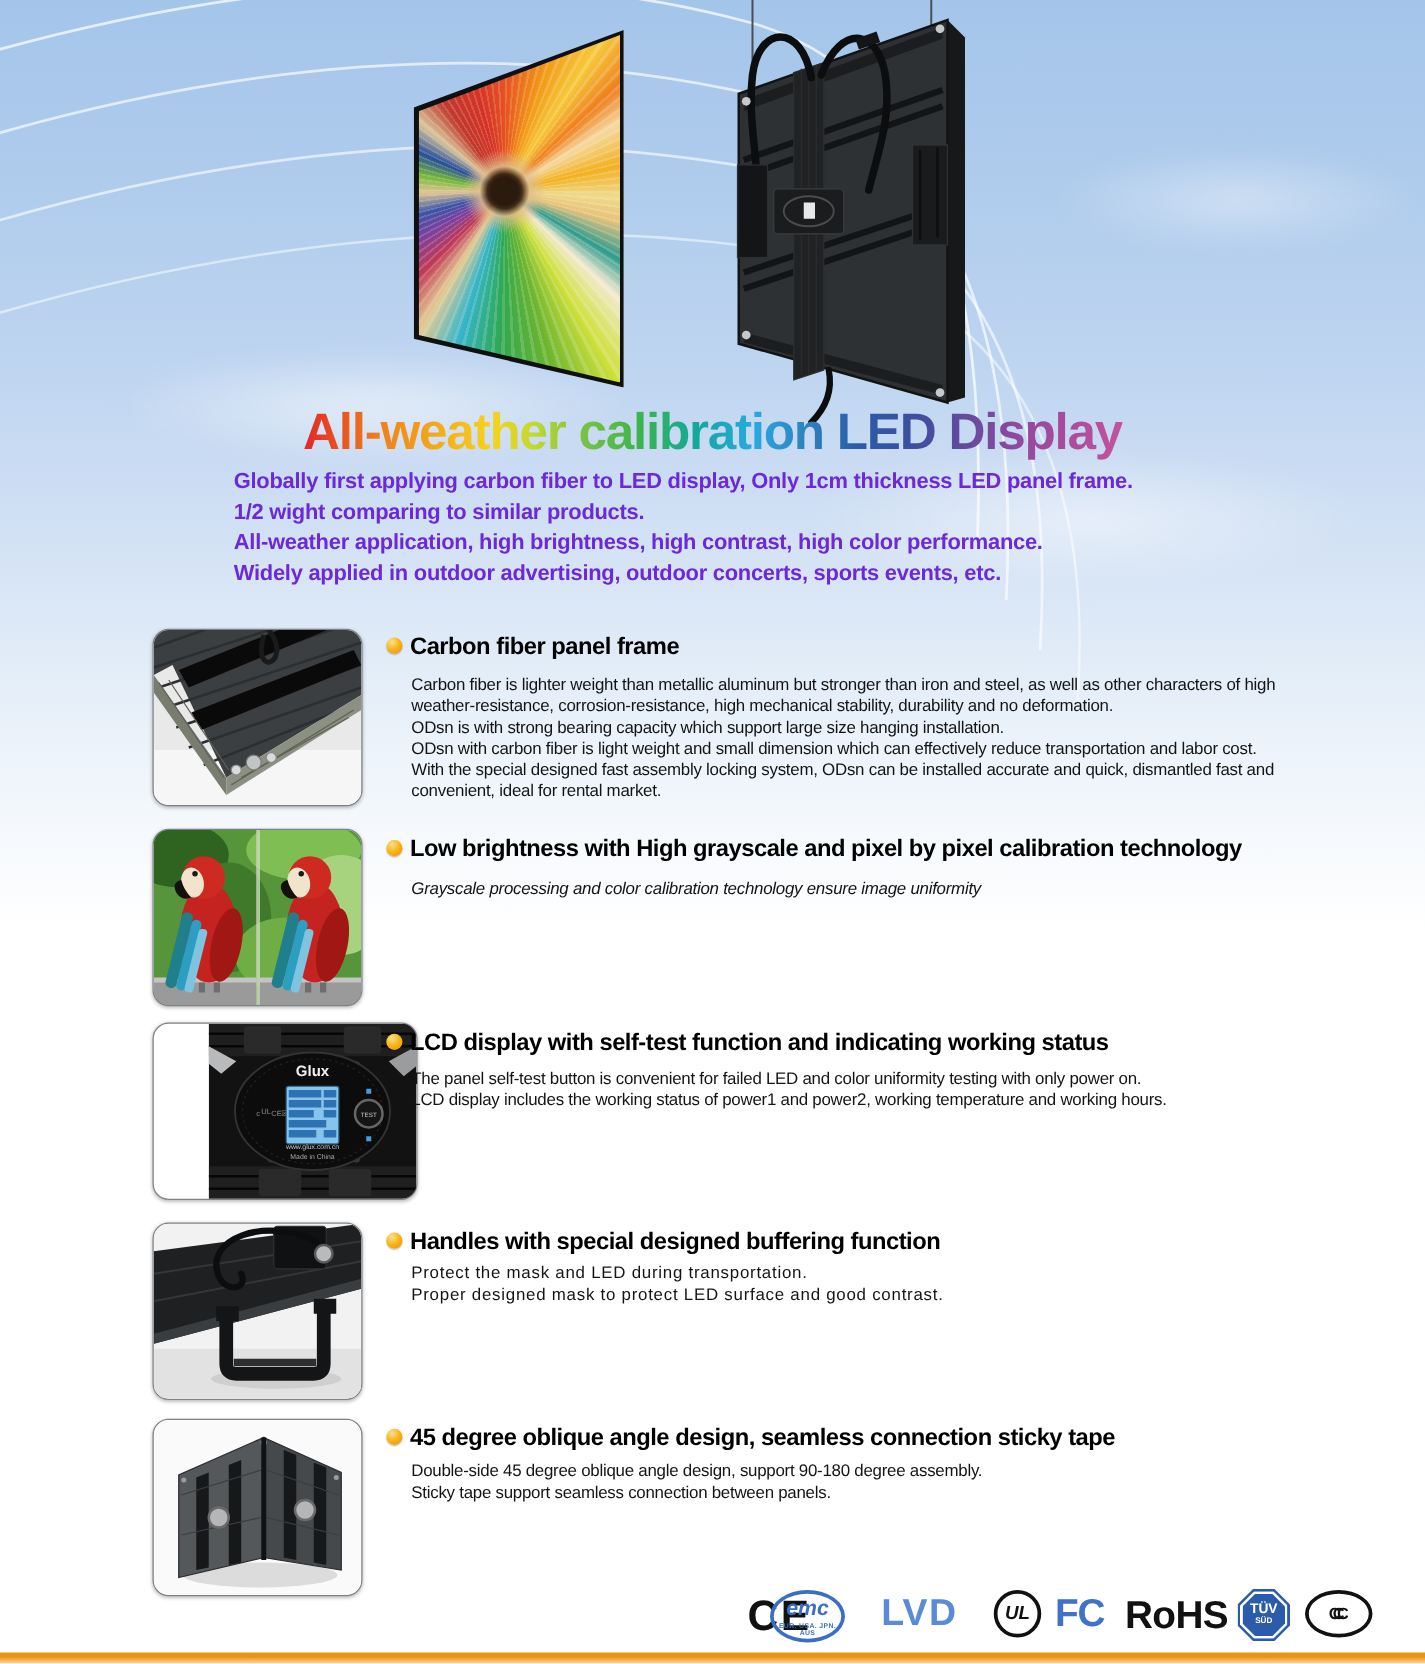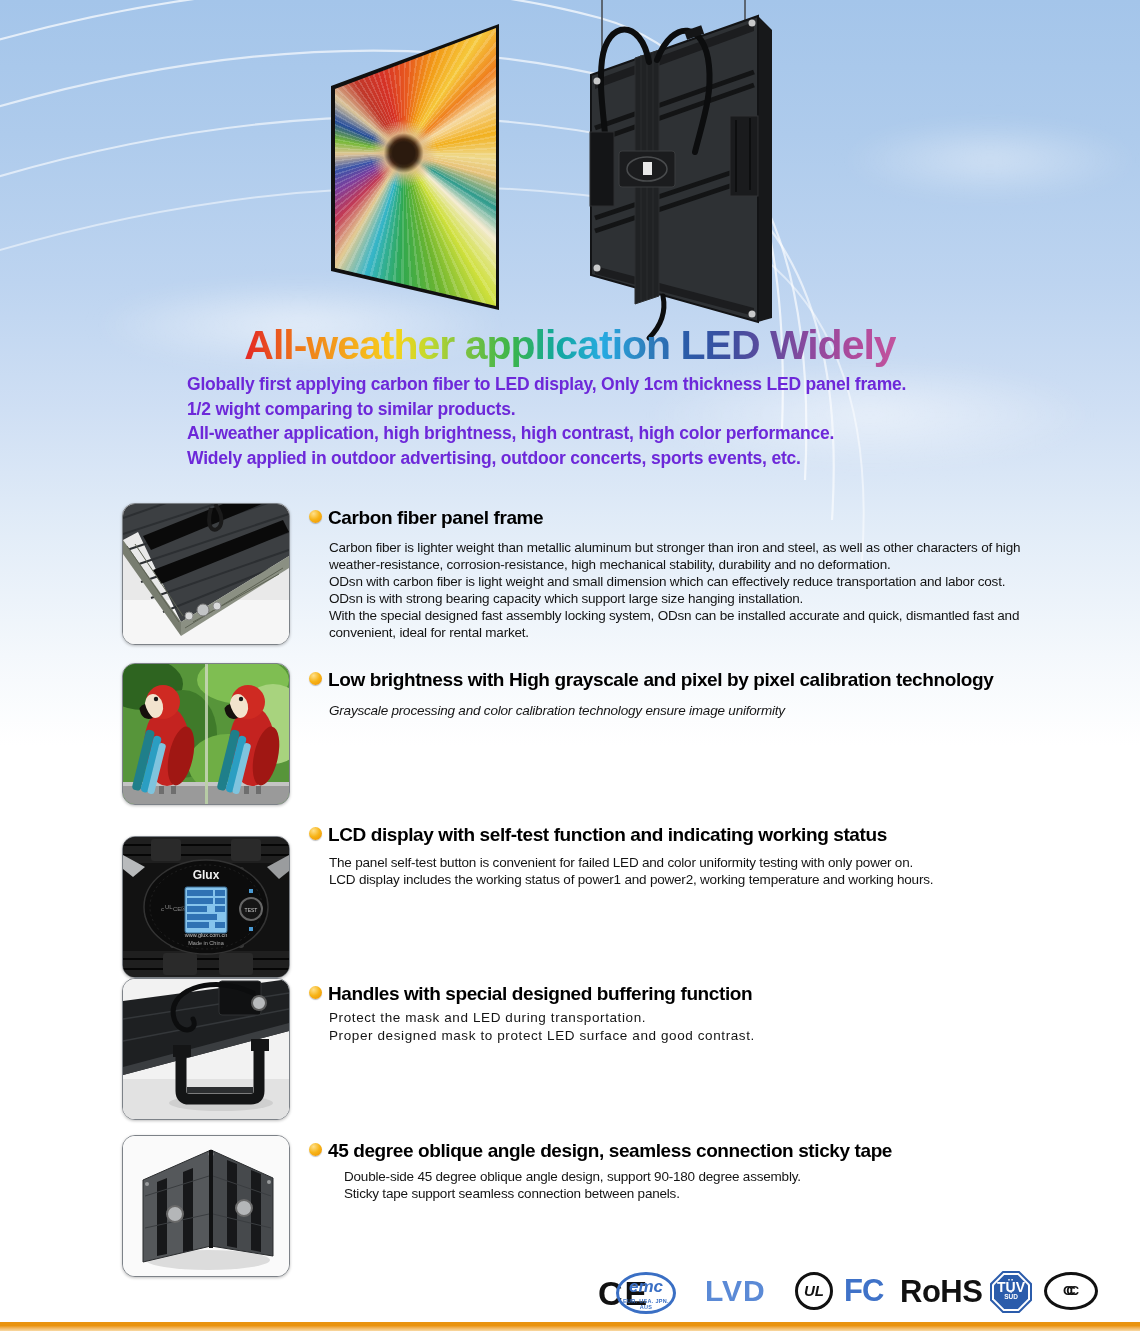--- a/index.html
+++ b/index.html
@@ -71,21 +71,21 @@
       text-align:center;font-size:15px;font-weight:800;font-style:italic;line-height:32px;}
   .fc{left:844px;top:5px;font-size:31px;font-weight:800;color:#3f72c8;letter-spacing:-1px;}
   .rohs{left:900px;top:6px;font-size:31px;font-weight:800;letter-spacing:-0.5px;}
   .tuv{left:990px;top:3px;width:42px;height:42px;
        clip-path:polygon(30% 0,70% 0,100% 30%,100% 70%,70% 100%,30% 100%,0 70%,0 30%);
        background:#2b5cab;}
   .tuv .inner{position:absolute;inset:2px;background:#fff;
        clip-path:polygon(30% 0,70% 0,100% 30%,100% 70%,70% 100%,30% 100%,0 70%,0 30%);}
   .tuv .core{position:absolute;inset:4px;background:#2b5cab;color:#fff;text-align:center;
        clip-path:polygon(30% 0,70% 0,100% 30%,100% 70%,70% 100%,30% 100%,0 70%,0 30%);}
-  .tuv .t1{display:block;font-size:14px;font-weight:800;margin-top:7px;line-height:11px;}
+  .tuv .t1{display:block;font-size:11px;font-weight:800;margin-top:7px;line-height:11px;}
   .tuv .t2{display:block;font-size:6.5px;font-weight:bold;line-height:8px;}
   .ccc{left:1044px;top:4px;width:48px;height:32px;border:3px solid #111;border-radius:50%;
        text-align:center;font-size:13px;font-weight:800;line-height:32px;letter-spacing:-6px;
        text-indent:-6px;}
 
   
   .footer-bar{position:absolute;left:0;top:1322px;width:1140px;height:9px;
       background:linear-gradient(180deg,#e9930f 0%,#e9930f 40%,#f2b254 65%,#f8d9a4 100%);}
 </style>
 </head>
@@ -142,21 +142,21 @@
         <circle cx="52" cy="81" r="3.5"></circle>
           <circle cx="207" cy="23" r="3.5"></circle>
         <circle cx="52" cy="268" r="3.5"></circle>
           <circle cx="207" cy="314" r="3.5"></circle>
       </g>
       <path d="M118,296 C122,316 112,330 104,338" fill="none" stroke="#0c0d0e" stroke-width="5" stroke-linecap="round"></path>
     </svg>
   </div>
 
   <div class="title">
-    <span>All-weather application LED Widely</span>
+    <span>All-weather calibration LED Display</span>
   </div>
 
   <div class="intro">
     <div>Globally first applying carbon fiber to LED display, Only 1cm thickness LED panel frame.</div>
     <div>1/2 wight comparing to similar products.</div>
     <div>All-weather application, high brightness, high contrast, high color performance.</div>
     <div>Widely applied in outdoor advertising, outdoor concerts, sports events, etc.</div>
   </div>
 
   <div class="feature" style="top:503px;height:150px;">
@@ -187,22 +187,22 @@
         <path d="M92,0 C112,26 78,40 88,4" fill="none" stroke="#1a1a1a" stroke-width="4"></path>
         <circle cx="66" cy="112" r="4" fill="#d9dadb" stroke="#8a8a8a"></circle>
         <circle cx="80" cy="106" r="6" fill="#c2c4c6" stroke="#7a7a7a"></circle>
         <circle cx="94" cy="102" r="4" fill="#d9dadb" stroke="#8a8a8a"></circle>
       </svg>
     </div>
     <span class="bullet" style="top:7px;"></span>
     <div class="f-head" style="top:4px;">Carbon fiber panel frame</div>
     <div class="f-body" style="top:36px;">
       <div>Carbon fiber is lighter weight than metallic aluminum but stronger than iron and steel, as well as other characters of high weather-resistance, corrosion-resistance, high mechanical stability, durability and no deformation.</div>
+      <div>ODsn is with strong bearing capacity which support large size hanging installation.</div>
       <div>ODsn with carbon fiber is light weight and small dimension which can effectively reduce transportation and labor cost.</div>
-      <div>ODsn is with strong bearing capacity which support large size hanging installation.</div>
       <div>With the special designed fast assembly locking system, ODsn can be installed accurate and quick, dismantled fast and convenient, ideal for rental market.</div>
     </div>
   </div>
 
   <div class="feature" style="top:663px;height:150px;">
     <div class="thumb" style="top:0;">
       <svg width="166" height="140" viewBox="0 0 166 140">
         <rect width="166" height="140" fill="#57953a"></rect>
         <ellipse cx="20" cy="20" rx="40" ry="26" fill="#2e6420"></ellipse>
         <ellipse cx="120" cy="16" rx="46" ry="24" fill="#7fbe52"></ellipse>
@@ -247,21 +247,21 @@
       </svg>
     </div>
     <span class="bullet" style="top:9px;"></span>
     <div class="f-head" style="top:6px;">Low brightness with High grayscale and pixel by pixel calibration technology</div>
     <div class="f-body" style="top:39px;font-style:italic;">
       <div>Grayscale processing and color calibration technology ensure image uniformity</div>
     </div>
   </div>
 
   <div class="feature" style="top:818px;height:150px;">
-    <div class="thumb" style="top:18px;">
+    <div class="thumb" style="top:0;padding-left:44px;">
       <svg width="166" height="140" viewBox="0 0 166 140">
         <rect width="166" height="140" fill="#121212"></rect>
         <g fill="#1f1f1f">
           <rect x="0" y="0" width="166" height="26"></rect>
             <rect x="0" y="114" width="166" height="26"></rect>
         </g>
         <g stroke="#060606" stroke-width="2">
           <line x1="0" y1="8" x2="166" y2="8"></line>
             <line x1="0" y1="18" x2="166" y2="18"></line>
           <line x1="0" y1="122" x2="166" y2="122"></line>
@@ -367,21 +367,21 @@
         <circle cx="52" cy="78" r="8" fill="#b4b6b8" stroke="#6a6a6a" stroke-width="2"></circle>
         <circle cx="121" cy="72" r="8" fill="#b4b6b8" stroke="#6a6a6a" stroke-width="2"></circle>
         <circle cx="88" cy="18" r="2.5" fill="#9a9c9e"></circle>
         <circle cx="24" cy="48" r="2" fill="#9a9c9e"></circle>
           <circle cx="146" cy="46" r="2" fill="#9a9c9e"></circle>
         <polygon points="86,14 90,14 90,112 86,112" fill="#111213"></polygon>
       </svg>
     </div>
     <span class="bullet" style="top:8px;"></span>
     <div class="f-head" style="top:5px;">45 degree oblique angle design, seamless connection sticky tape</div>
-    <div class="f-body" style="top:33px;margin-left:15px;">
+    <div class="f-body" style="top:33px;">
       <div>Double-side 45 degree oblique angle design, support 90-180 degree assembly.</div>
       <div>Sticky tape support seamless connection between panels.</div>
     </div>
   </div>
 
   <div class="certs">
     <div class="cert ce">CE</div>
     <div class="cert emc">
       <span class="big">emc</span>
       <span class="sub">EUR. USA. JPN. AUS</span>

